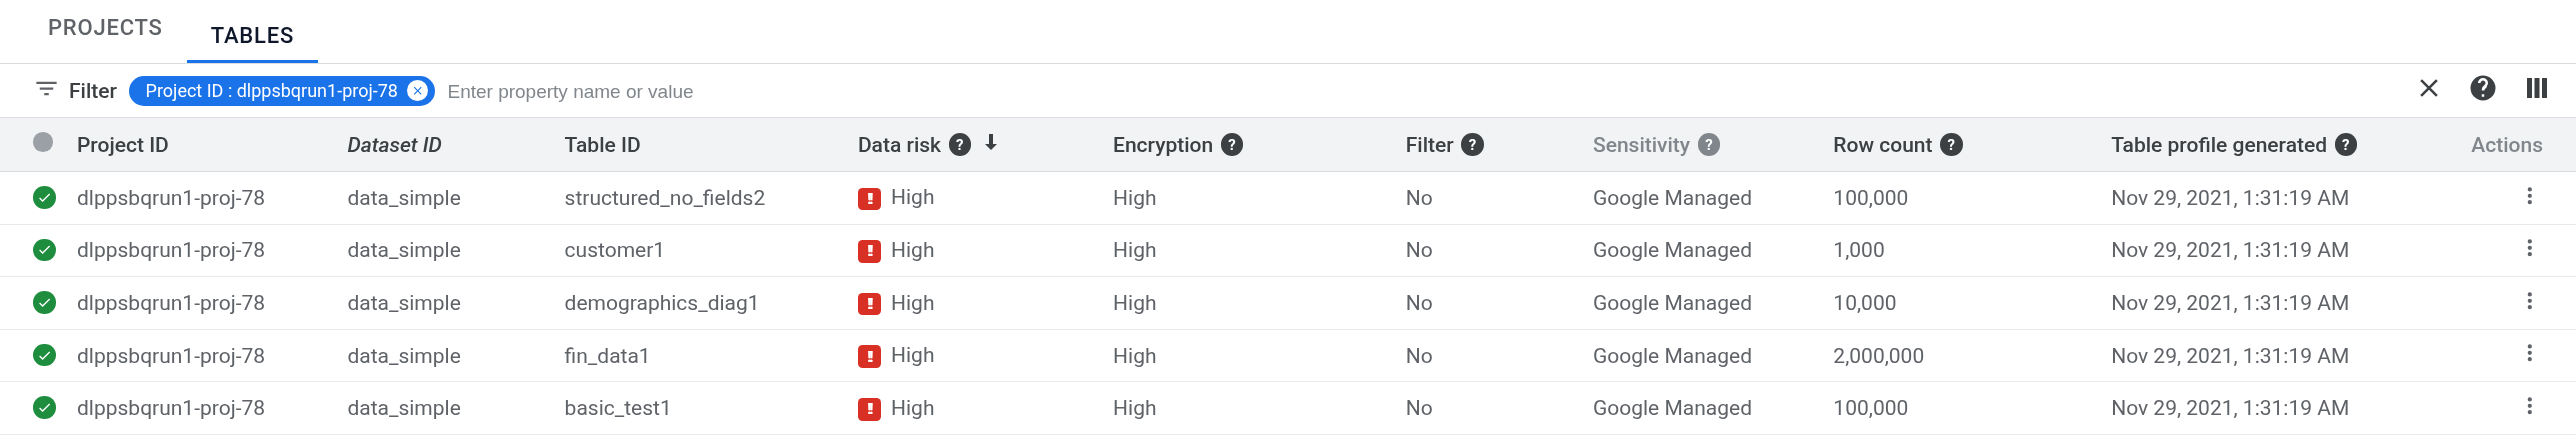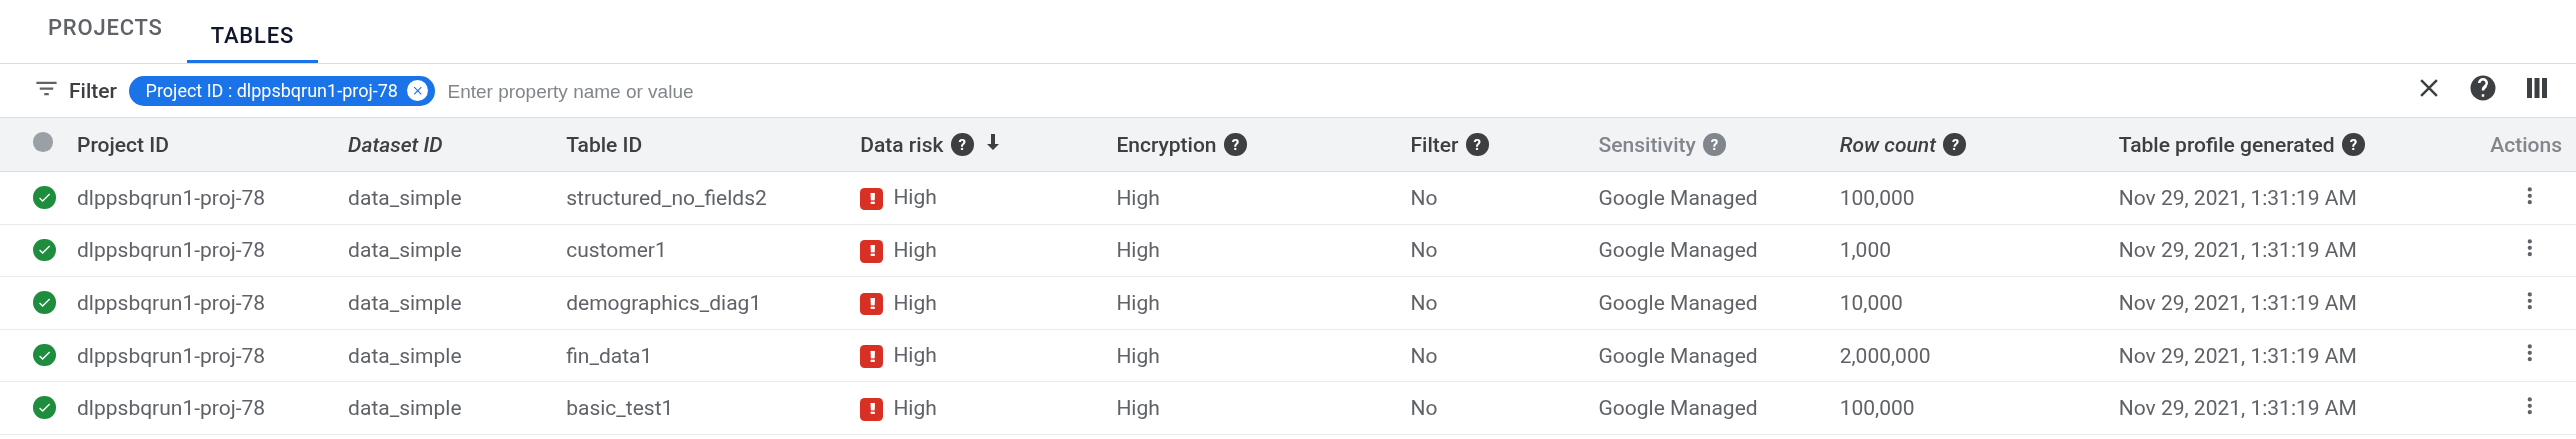--- a/index.html
+++ b/index.html
@@ -22,21 +22,21 @@
 .filter-input::placeholder { color: #80868b; }
 .filter-actions { display: flex; align-items: center; gap: 24px; margin-left: auto; }
 .filter-actions svg { width: 30px; height: 30px; fill: #3c4043; cursor: pointer; }
 
 
 .tbl { width: 100%; border-collapse: collapse; }
 .tbl thead tr { background: #f1f3f4; border-bottom: 0.8px solid #dadce0; }
 .tbl th { text-align: left; font-weight: 500; font-size: 21px; color: #3c4043; padding: 12px 9px; white-space: nowrap; }
 .tbl th.num-col { color: #80868b; }
 .tbl th:first-child { padding-left: 33px; width: 68px; }
-.tbl th.actions-col { text-align: right; padding-right: 14px; color: #80868b; width: 105px; }
+.tbl th.actions-col { text-align: right; padding-right: 33px; color: #80868b; width: 105px; }
 .tbl td { padding: 10.5px 9px; font-size: 21px; color: #5f6368; border-bottom: 0.8px solid #e8eaed; white-space: nowrap; }
 .tbl td:first-child { padding-left: 33px; }
 .tbl td.actions-cell { text-align: right; padding-right: 33px; }
 .th-inner { display: inline-flex; align-items: center; gap: 7.5px; }
 .help-icon { width: 22.6px; height: 22.6px; border-radius: 50%; background: #3c4043; color: #fff; display: inline-flex; align-items: center; justify-content: center; font-size: 15px; font-weight: bold; }
 .help-icon.grey { background: #80868b; }
 .sort-arrow svg { width: 24px; height: 24px; fill: #3c4043; }
 .status-dot-grey { width: 19.6px; height: 19.6px; border-radius: 50%; background: #9aa0a6; display: inline-block; }
 .status-check { width: 22.6px; height: 22.6px; border-radius: 50%; background: #1e8e3e; display: inline-flex; align-items: center; justify-content: center; }
 .status-check svg { width: 15px; height: 15px; fill: #fff; }
@@ -46,21 +46,21 @@
 .more-btn svg { width: 25.6px; height: 25.6px; fill: #5f6368; }
 
 
 .col-proj { width: 271px; }
 .col-ds { width: 218px; font-style: italic; }
 .col-table { width: 294px; margin-top: 24px; }
 .col-risk { width: 256px; }
 .col-sens { width: 294px; }
 .col-pub { width: 188px; }
 .col-enc { width: 241px; }
-.col-row { width: 279px; font-style: italic; }
+.col-row { width: 279px; }
 .col-gen { width: 361px; }
 </style>
 </head>
 <body>
 
 <div class="tabs">
   <div class="tab">PROJECTS</div>
   <div class="tab active">TABLES</div>
 </div>
 

